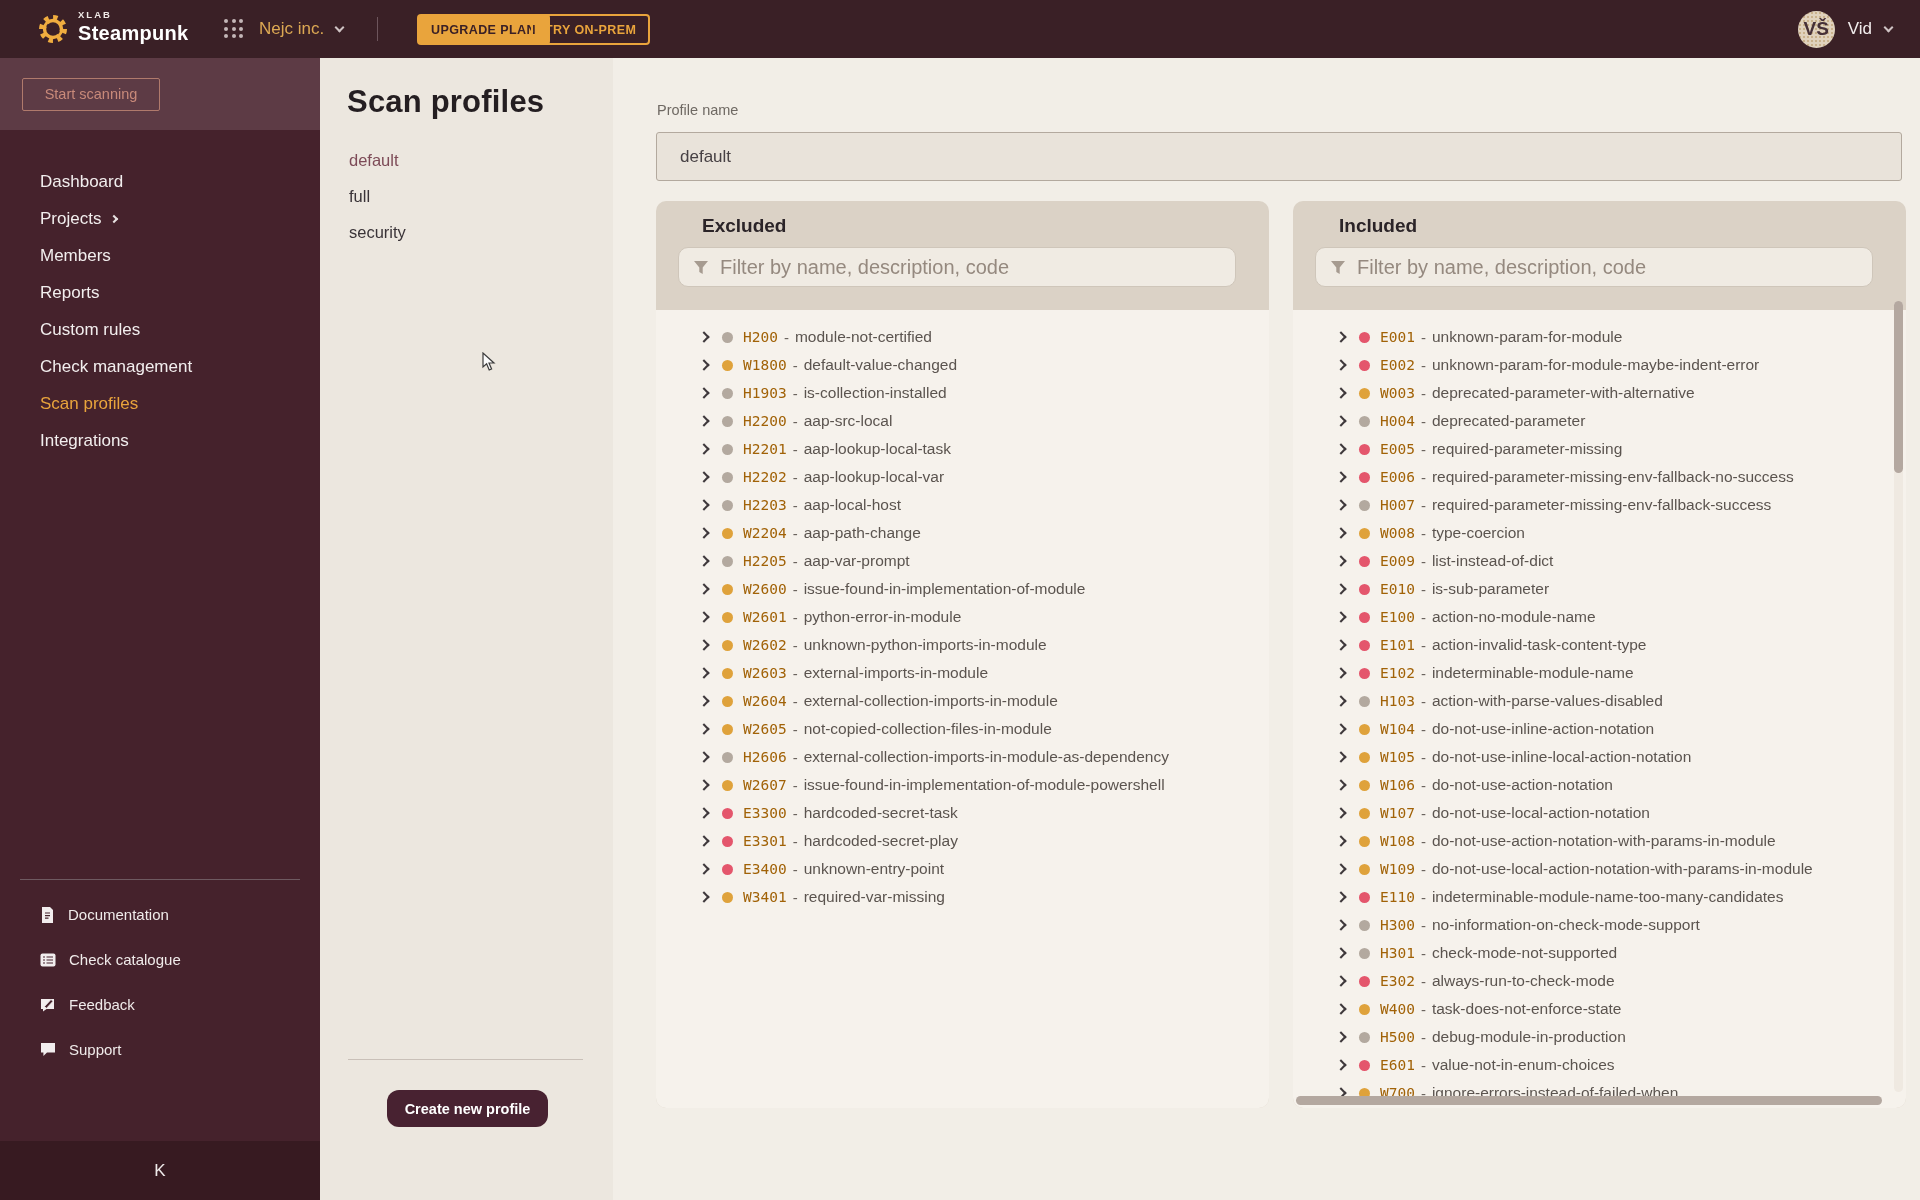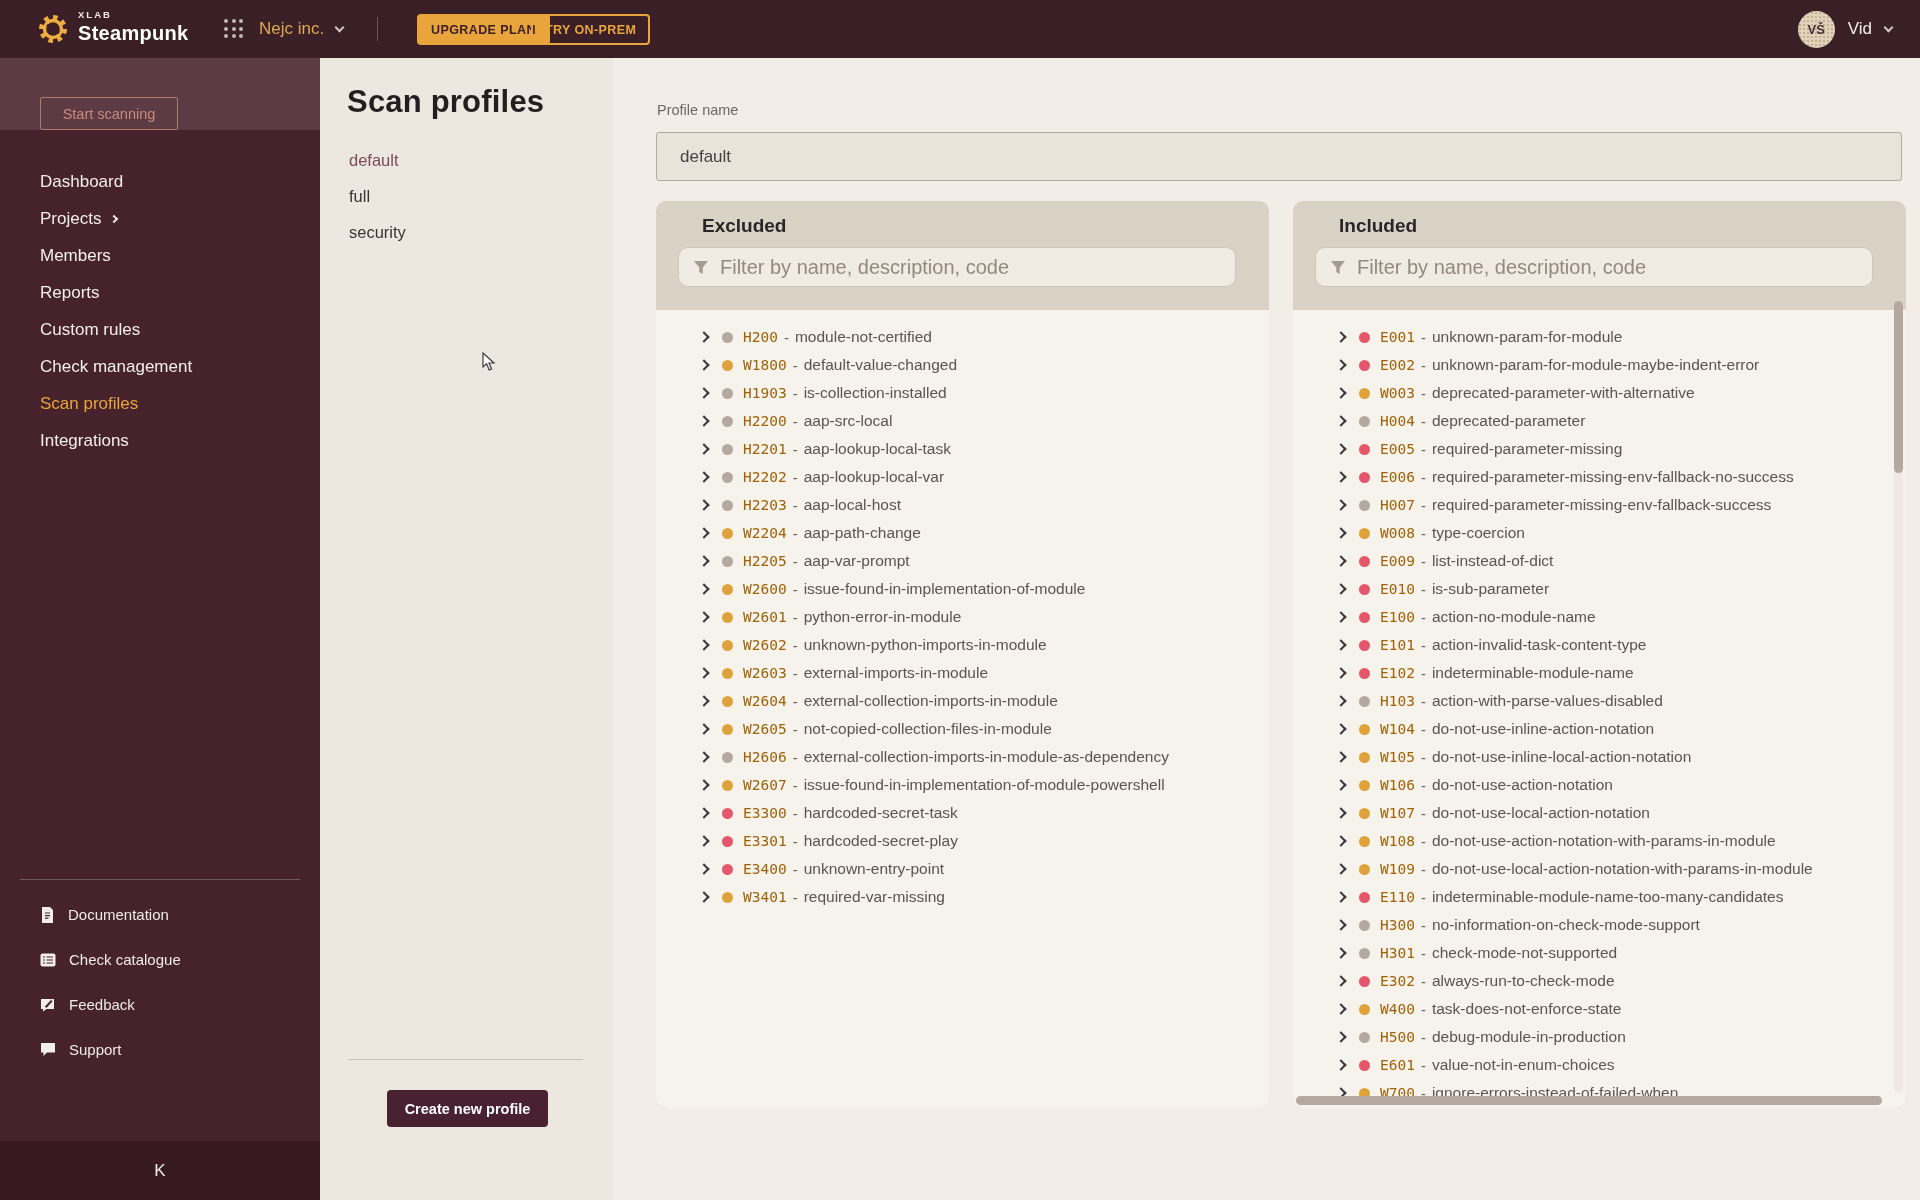--- a/index.html
+++ b/index.html
@@ -20,46 +20,46 @@
   .brand .steampunk{font-size:20px;font-weight:700;color:#ffffff;letter-spacing:.3px;}
   .grid-icon{position:absolute;left:224px;top:19px;width:20px;height:20px;display:grid;grid-template-columns:repeat(3,1fr);gap:3px;cursor:pointer;}
   .grid-icon i{width:4px;height:4px;border-radius:50%;background:#c3b6b8;}
   .org-switcher{position:absolute;left:259px;top:0;height:58px;display:flex;align-items:center;gap:12px;cursor:pointer;}
   .org-name{font-size:17px;color:#dca853;font-weight:500;}
   .chev{display:inline-block;width:7px;height:7px;border-style:solid;border-color:#cfc3c4;border-width:0 2px 2px 0;transform:rotate(45deg);margin-top:-4px;}
   .tb-divider{position:absolute;left:377px;top:17px;width:1px;height:24px;background:#6d555c;}
   .btn-upgrade{position:absolute;left:417px;top:14px;height:31px;padding:0 14px;background:var(--gold);border:none;border-radius:4px;font-family:inherit;font-size:12.5px;font-weight:700;letter-spacing:.4px;color:#3a2026;cursor:pointer;}
   .btn-onprem{position:absolute;left:531px;top:14px;height:31px;padding:0 12px;background:transparent;border:2px solid var(--gold);border-radius:4px;font-family:inherit;font-size:12.5px;font-weight:700;letter-spacing:.4px;color:var(--gold);cursor:pointer;}
   .user-area{position:absolute;right:28px;top:0;height:58px;display:flex;align-items:center;gap:13px;cursor:pointer;}
-  .avatar{width:37px;height:37px;border-radius:50%;background-color:#e0d2bd;background-image:radial-gradient(#c9b18c 1.1px,transparent 1.1px);background-size:4px 4px;display:flex;align-items:center;justify-content:center;font-size:13px;font-weight:700;color:#463038;}
+  .avatar{width:37px;height:37px;border-radius:50%;background-color:#e0d2bd;background-image:radial-gradient(#c9b18c 1.1px,transparent 1.1px);background-size:4px 4px;display:flex;align-items:center;justify-content:center;font-size:19px;font-weight:700;color:#463038;}
   .user-name{font-size:17px;color:#f2eded;}
 
   
   .sidebar{position:absolute;left:0;top:58px;width:320px;height:1142px;background:var(--sidebar);z-index:4;}
-  .sidebar-upper{height:72px;background:var(--sidebar-upper);display:flex;align-items:flex-end;padding-left:40px;}
+  .sidebar-upper{height:72px;background:var(--sidebar-upper);display:flex;align-items:center;padding-left:22px;}
   .btn-start{width:138px;height:33px;background:transparent;border:1px solid #b07a6c;border-radius:2px;color:var(--salmon);font-family:inherit;font-size:14.5px;cursor:pointer;}
   .nav{list-style:none;margin-top:33px;}
   .nav li{height:37px;display:flex;align-items:center;padding-left:40px;font-size:17px;color:#f2eeee;cursor:pointer;gap:10px;}
   .nav li.active{color:var(--gold);}
   .chev-right{display:inline-block;width:6px;height:6px;border-style:solid;border-color:#e8e2e2;border-width:2px 2px 0 0;transform:rotate(45deg);}
   .side-footer{position:absolute;left:0;right:0;top:821px;}
   .side-footer hr{border:none;border-top:1px solid #6e5a61;margin:0 20px 12px 20px;}
   .foot-nav{list-style:none;}
   .foot-nav li{height:45px;display:flex;align-items:center;padding-left:40px;gap:13px;font-size:15px;color:#f0ebea;cursor:pointer;}
   .foot-nav svg{flex:none;}
   .kbar{position:absolute;left:0;bottom:0;width:320px;height:59px;background:var(--kbar);display:flex;align-items:center;justify-content:center;font-size:17px;font-weight:500;color:#efeaea;cursor:pointer;}
 
   
   .profiles-panel{position:absolute;left:320px;top:58px;width:293px;height:1142px;background:var(--mid-bg);z-index:3;}
   .profiles-panel h1{position:absolute;left:27px;top:26px;font-size:31px;font-weight:600;color:#241e21;letter-spacing:.2px;}
   .profile-list{list-style:none;position:absolute;left:0;top:84px;width:100%;}
   .profile-list li{height:36px;display:flex;align-items:center;padding-left:29px;font-size:16.5px;color:#3a3438;cursor:pointer;}
   .profile-list li.selected{color:#7d4b57;}
   .mid-divider{position:absolute;left:28px;top:1001px;width:235px;border-top:1px solid #c9c0b8;}
-  .btn-create{position:absolute;left:67px;top:1032px;width:161px;height:37px;background:var(--maroon-btn);border:none;border-radius:4px;color:#fff;font-family:inherit;font-size:14.5px;font-weight:700;cursor:pointer;}
+  .btn-create{position:absolute;left:67px;top:1032px;width:161px;height:37px;background:var(--maroon-btn);border:none;border-radius:12px;color:#fff;font-family:inherit;font-size:14.5px;font-weight:700;cursor:pointer;}
 
   
   .main{position:absolute;left:613px;top:58px;width:1307px;height:1142px;background:var(--main-bg);}
   .pn-label{position:absolute;left:44px;top:44px;font-size:14.5px;color:#6f6963;}
   .name-input{position:absolute;left:43px;top:74px;width:1246px;height:49px;background:var(--input-bg);border:1px solid #b3a99e;border-radius:3px;padding:0 23px;font-family:inherit;font-size:17px;color:#474144;}
   .panel{position:absolute;top:143px;width:613px;height:907px;background:var(--panel-bg);border-radius:10px;}
   .panel.excluded{left:43px;}
   .panel.included{left:680px;}
   .panel h2{position:absolute;left:22px;top:14px;font-size:19px;font-weight:700;color:var(--text-dark);margin-left:24px;}
   .filter{position:absolute;left:22px;top:46px;width:558px;height:40px;background:var(--field-bg);border:1px solid #cfc6ba;border-radius:10px;display:flex;align-items:center;gap:11px;padding:0 14px;}

